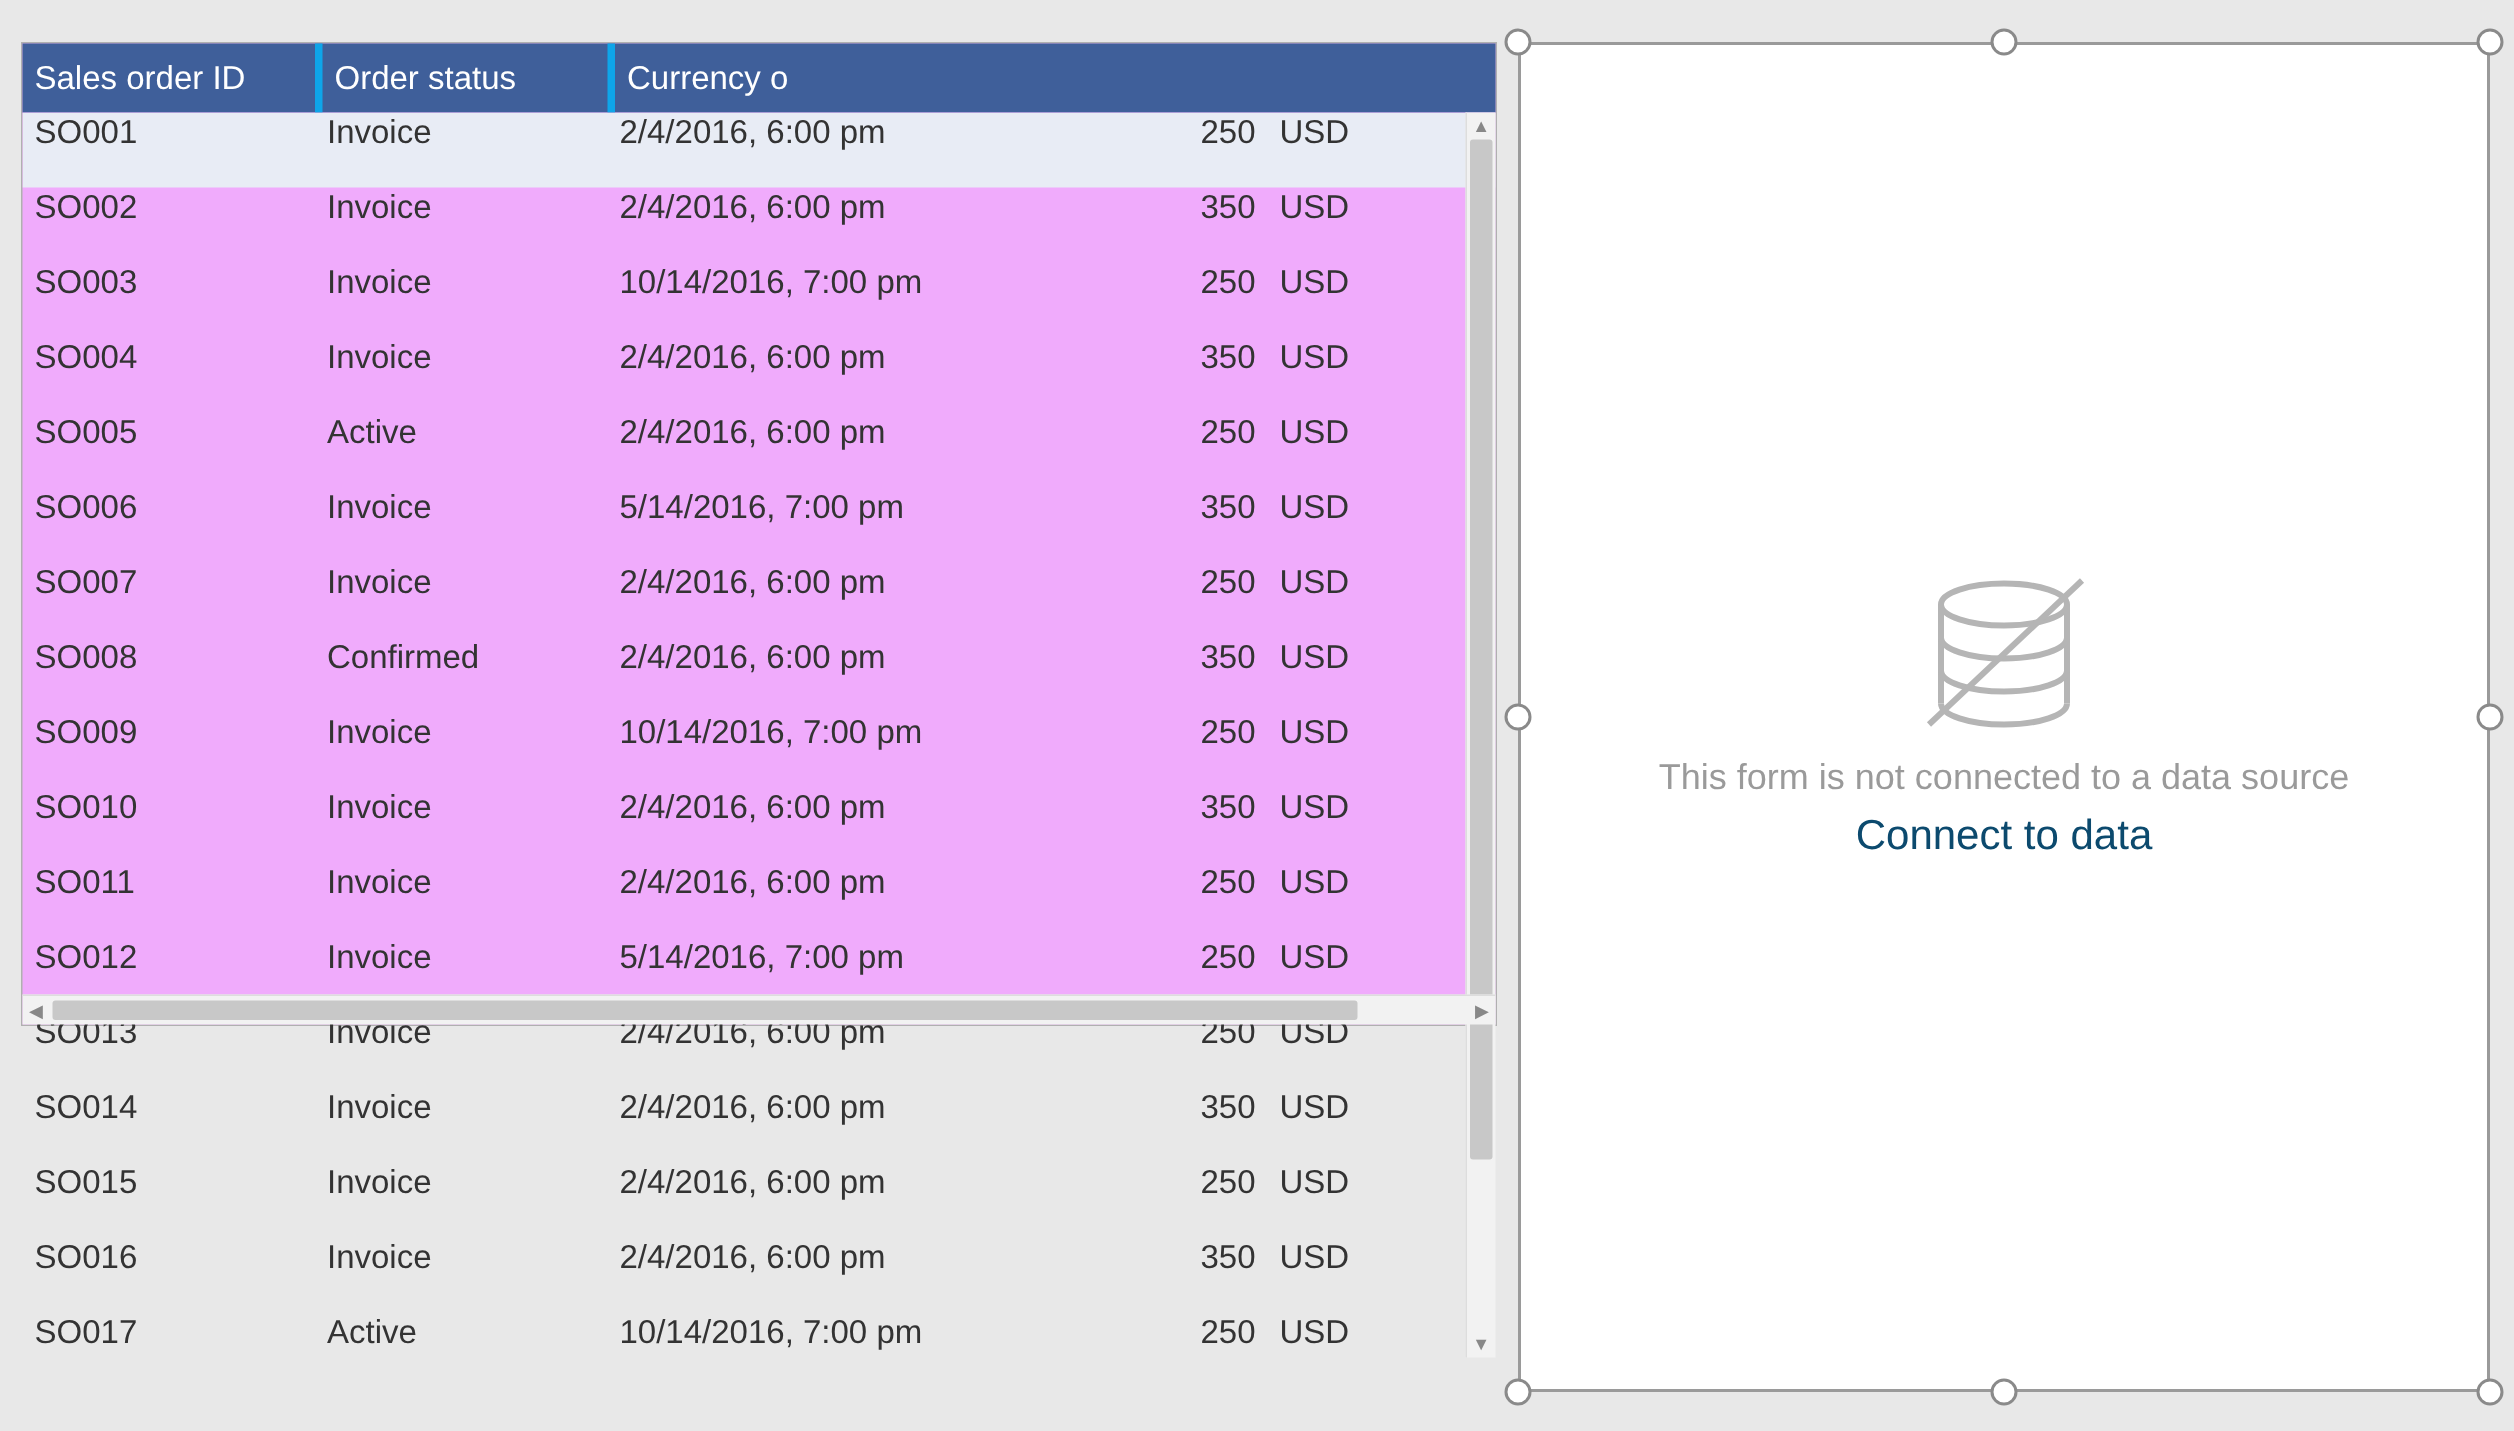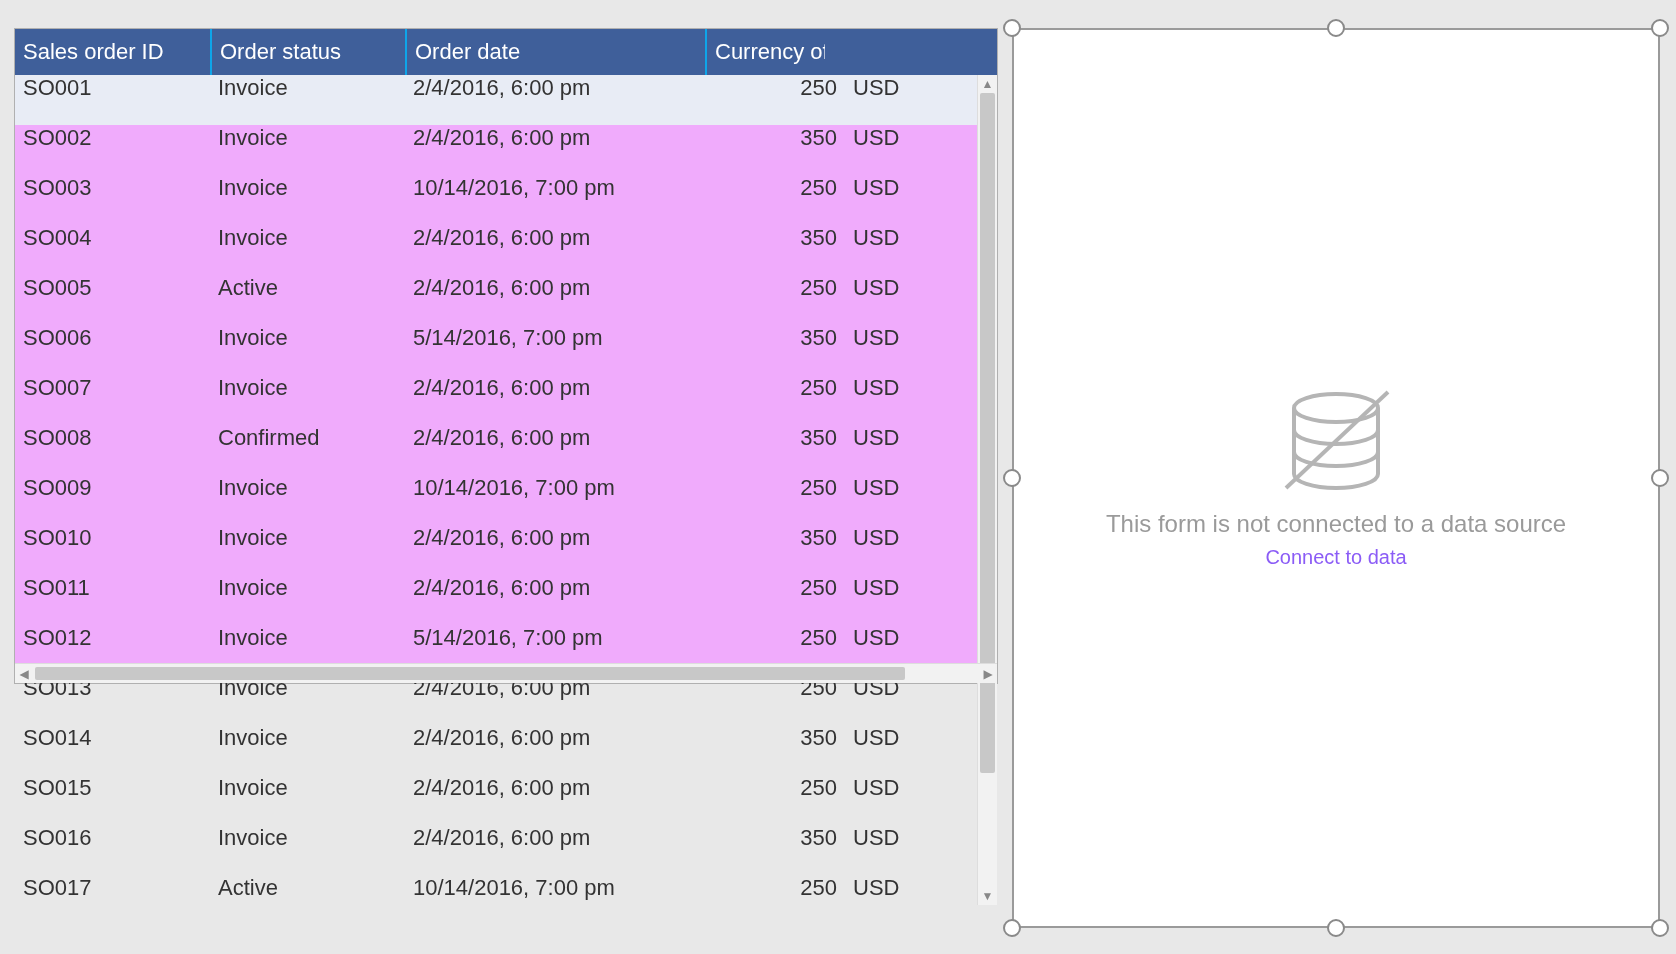--- a/index.html
+++ b/index.html
@@ -24,21 +24,21 @@
   .grid-header {
     display: flex;
     height: 46px;
     background: #3f5f9a;
     color: #fff;
     font-size: 22px;
     align-items: center;
   }
   .grid-header .col {
     padding: 0 8px;
-    border-left: 2px solid #0ea5e9;
+    border-left: 5px solid #0ea5e9;
     height: 100%;
     display: flex;
     align-items: center;
     white-space: nowrap;
     overflow: hidden;
   }
   .grid-header .col:first-child { border-left: none; }
 
   .col-id    { width: 195px; }
   .col-status{ width: 195px; }
@@ -114,22 +114,22 @@
     align-items: center;
     justify-content: center;
   }
   .form-msg {
     color: #9a9a9a;
     font-size: 24px;
     margin-top: 12px;
     text-align:center;
   }
   .form-link {
-    color: #8b5cf6;
-    font-size: 20px;
+    color: #0c4a6e;
+    font-size: 28px;
     margin-top: 8px;
     cursor: pointer;
     text-align:right;
   }
 
   
   .handle {
     position: absolute;
     width: 18px; height: 18px;
     background: #fff;
@@ -137,21 +137,20 @@
     border-radius: 50%;
   }
 </style>
 </head>
 <body>
 
 <div class="grid-panel">
   <div class="grid-header">
     <div class="col col-id">Sales order ID</div>
     <div class="col col-status">Order status</div>
-    <div class="col col-date">Order date</div>
     <div class="col col-curr">Currency of T</div>
   </div>
 
   <div class="grid-body" id="grid-body">
       <div class="row selected">
         <div class="cell col-id">SO001</div>
         <div class="cell col-status">Invoice</div>
         <div class="cell col-date">2/4/2016, 6:00 pm</div>
         <div class="cell col-amount">250</div>
         <div class="cell col-curr">USD</div>

